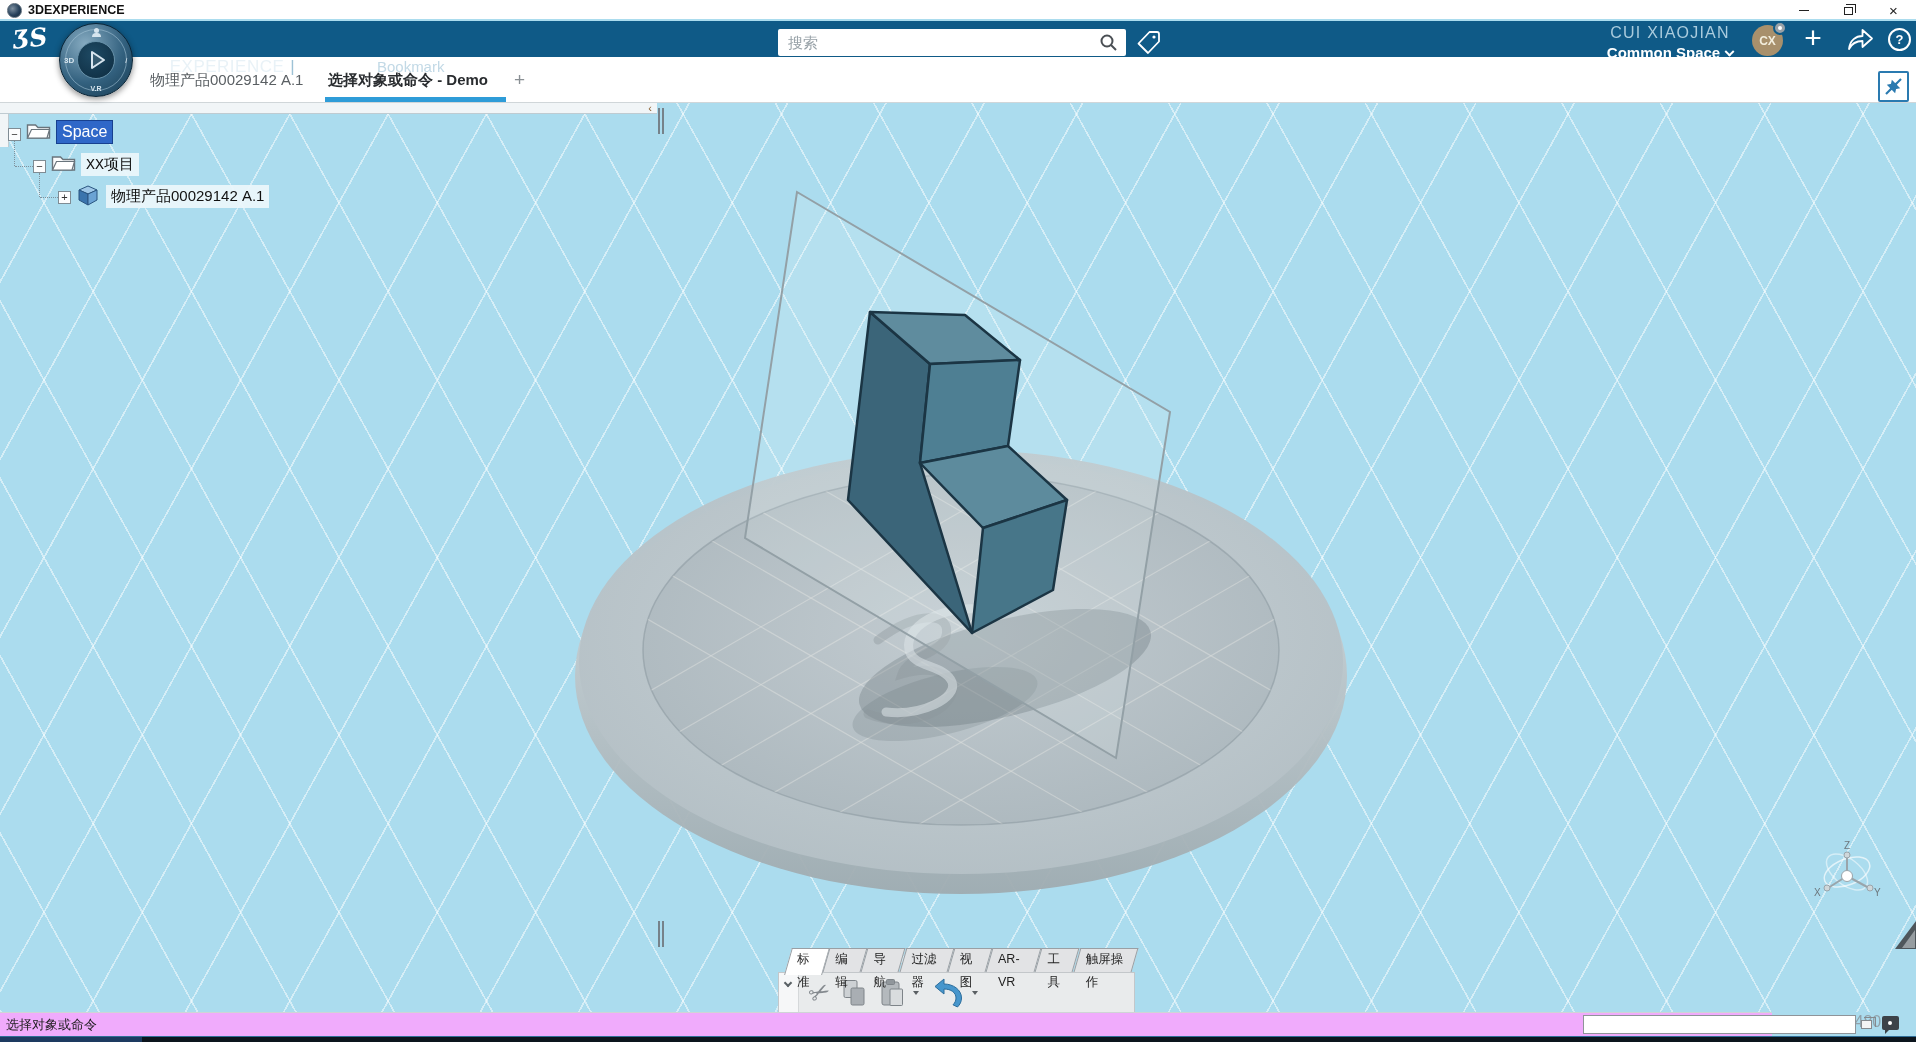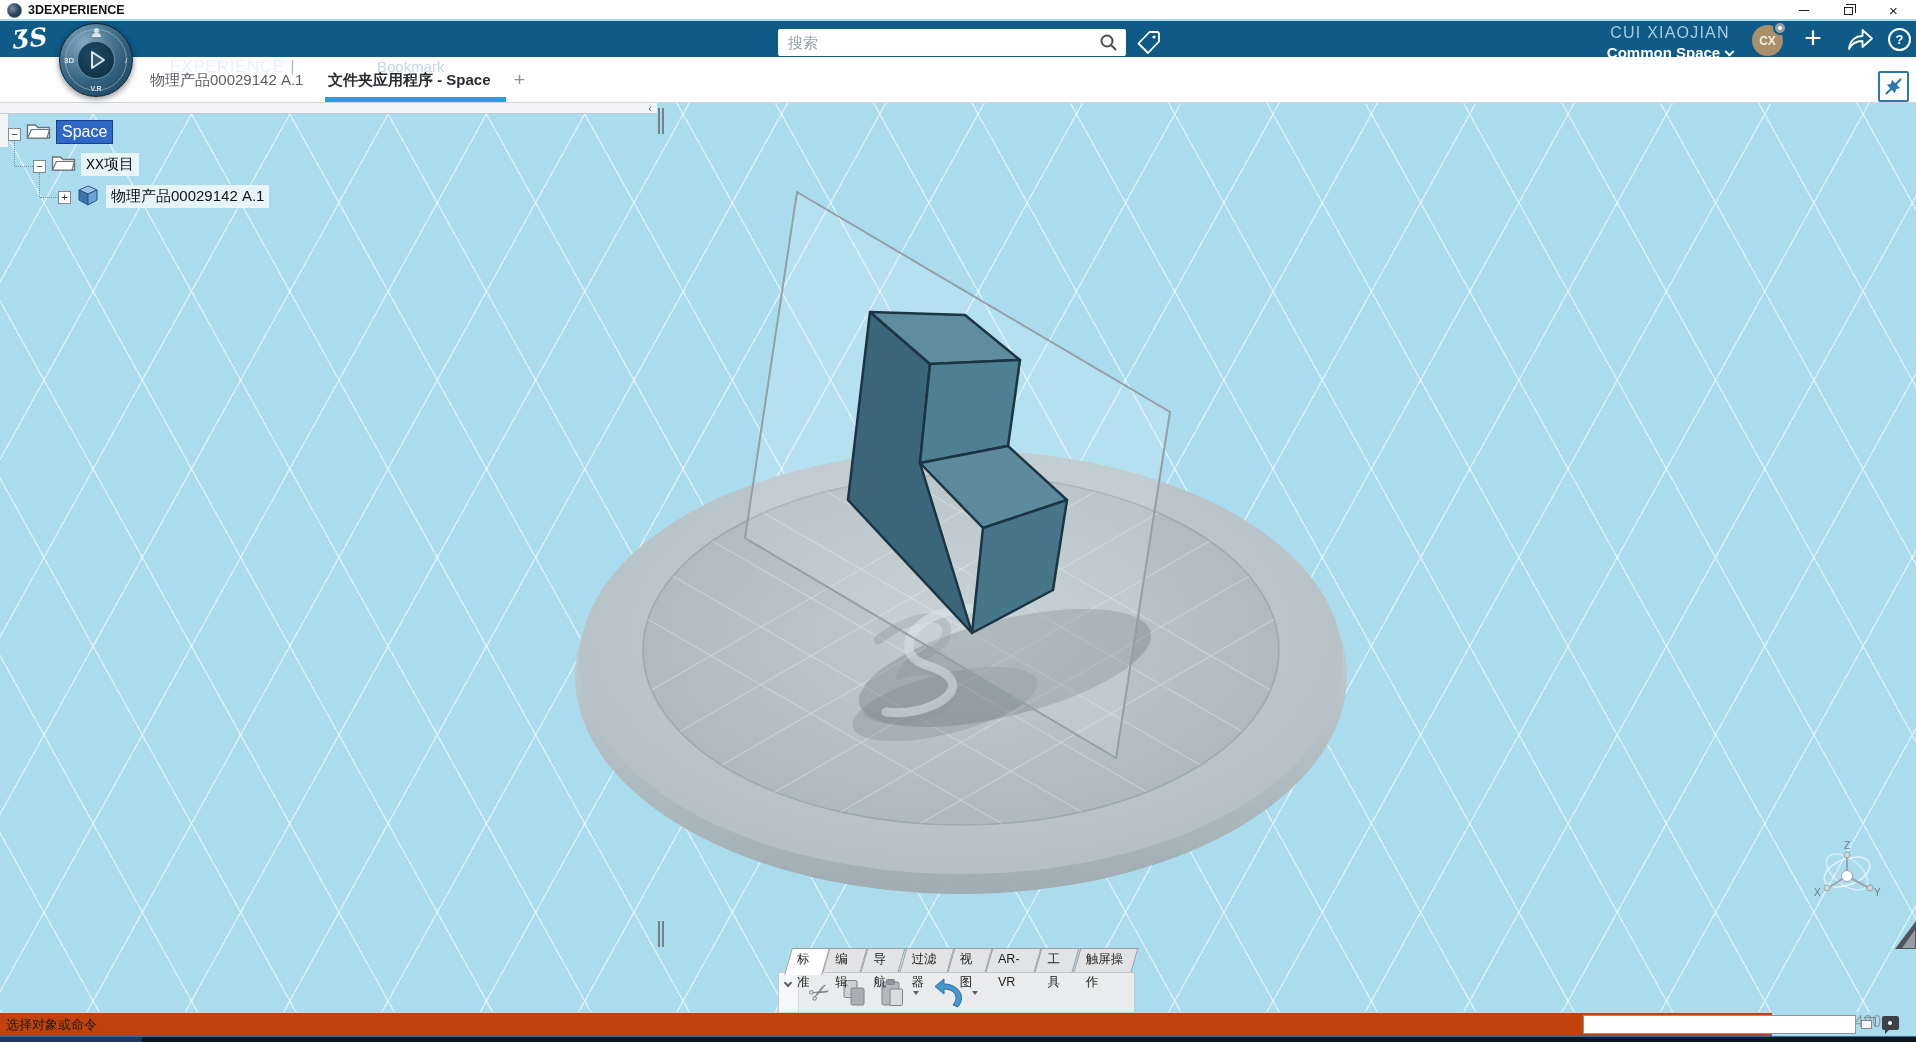--- a/index.html
+++ b/index.html
@@ -132,21 +132,21 @@
   .tb-collapse { position:absolute; left:0; top:0; width:20px; height:39px; background:#f6f7f8;
                  border-right:1px solid #d5d8da; }
   .tb-collapse i { position:absolute; left:6px; top:7px; width:6px; height:6px;
                    border-right:2px solid #5a6165; border-bottom:2px solid #5a6165; transform:rotate(45deg); }
   .tb-row { display:flex; align-items:center; gap:12px; margin-left:30px; }
   .cut-glyph { font-size:25px; color:#84898e; display:inline-block; transform:rotate(-28deg); }
   .dd-caret { width:0; height:0; border-left:3.5px solid transparent; border-right:3.5px solid transparent;
               border-top:4.5px solid #5a5f63; margin-left:-4px; }
 
   
-  .statusbar { position:absolute; left:0; top:1012px; width:1772px; height:24px; background:#c2410c;
+  .statusbar { position:absolute; left:0; top:1012px; width:1772px; height:24px; background:#f0abfc;
                border-top:1px solid #cfd4d6; z-index:12; }
   .status-msg { position:absolute; left:6px; line-height:23px; font-size:13px; color:#1c1c1c; }
   .status-input { position:absolute; left:1583px; top:2px; width:273px; height:19px; background:#fff;
                   border:1px solid #8f9499; }
   .watermark { position:absolute; left:1609px; top:1px; font-size:16px; white-space:nowrap;
                color:rgba(140,150,158,.85); z-index:5; }
   .wm-win { position:absolute; left:1861px; top:7px; width:11px; height:9px; border:1px solid #858a8e;
             background:#f4f4f4; }
   .wm-win::before { content:""; position:absolute; left:2px; top:-4px; width:11px; height:9px;
                     border:1px solid #858a8e; border-left:none; border-bottom:none; }
@@ -358,21 +358,21 @@
 
   <svg class="share-icon" width="30" height="27">
     <path d="M4 23 C5 14 11 10 17.5 10 L17.5 4 L27 12.5 L17.5 21 L17.5 15 C12 15 7 17 4 23 Z" fill="none" stroke="#fff" stroke-width="1.8" stroke-linejoin="round"></path>
   </svg>
 
   <div class="help-icon">?</div>
 </div>
 
 <div class="tabbar">
   <span class="app-tab1">物理产品00029142 A.1</span>
-  <span class="app-tab2">文件夹应用程序 - Space</span>
+  <span class="app-tab2">选择对象或命令 - Demo</span>
   <div class="tab-underline"></div>
   <span class="tab-add">+</span>
   <div class="collapse-btn">
     <svg width="27" height="27">
       <g stroke="#2a7ab0" stroke-width="2.2" fill="#2a7ab0">
         <line x1="21" y1="6" x2="16" y2="11"></line>
           <polygon points="11,16 18,14.5 12.5,9"></polygon>
         <line x1="6" y1="21" x2="11" y2="16"></line>
           <polygon points="16,11 14.5,18 9,12.5"></polygon>
       </g>

